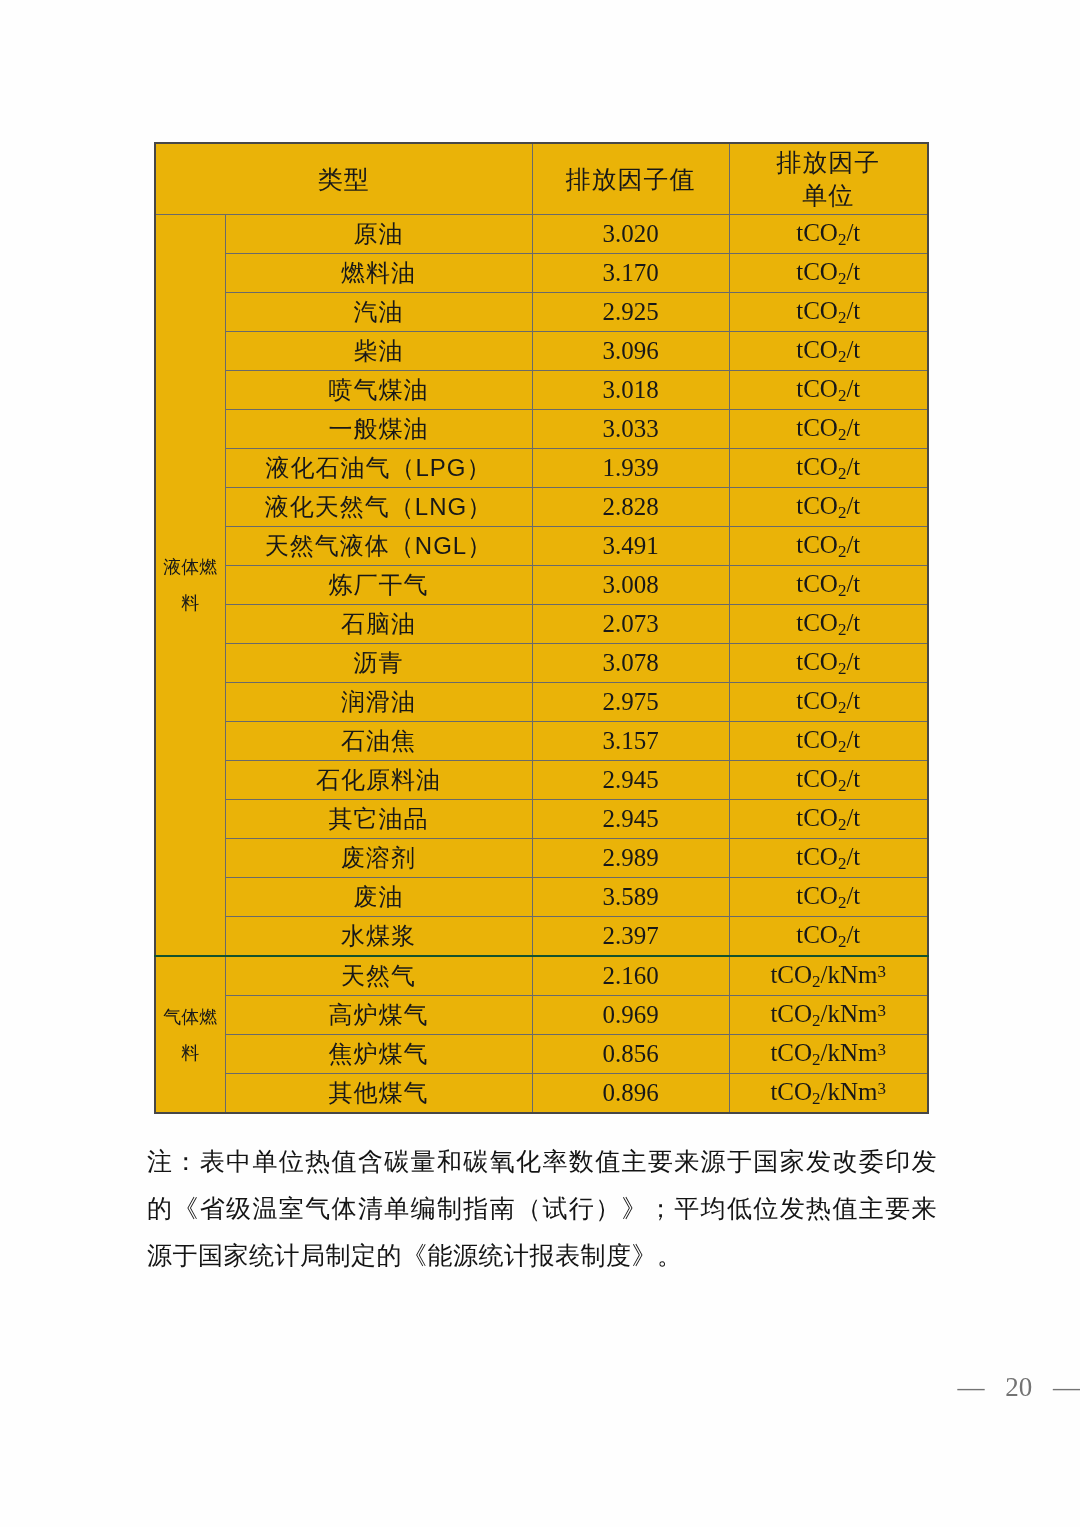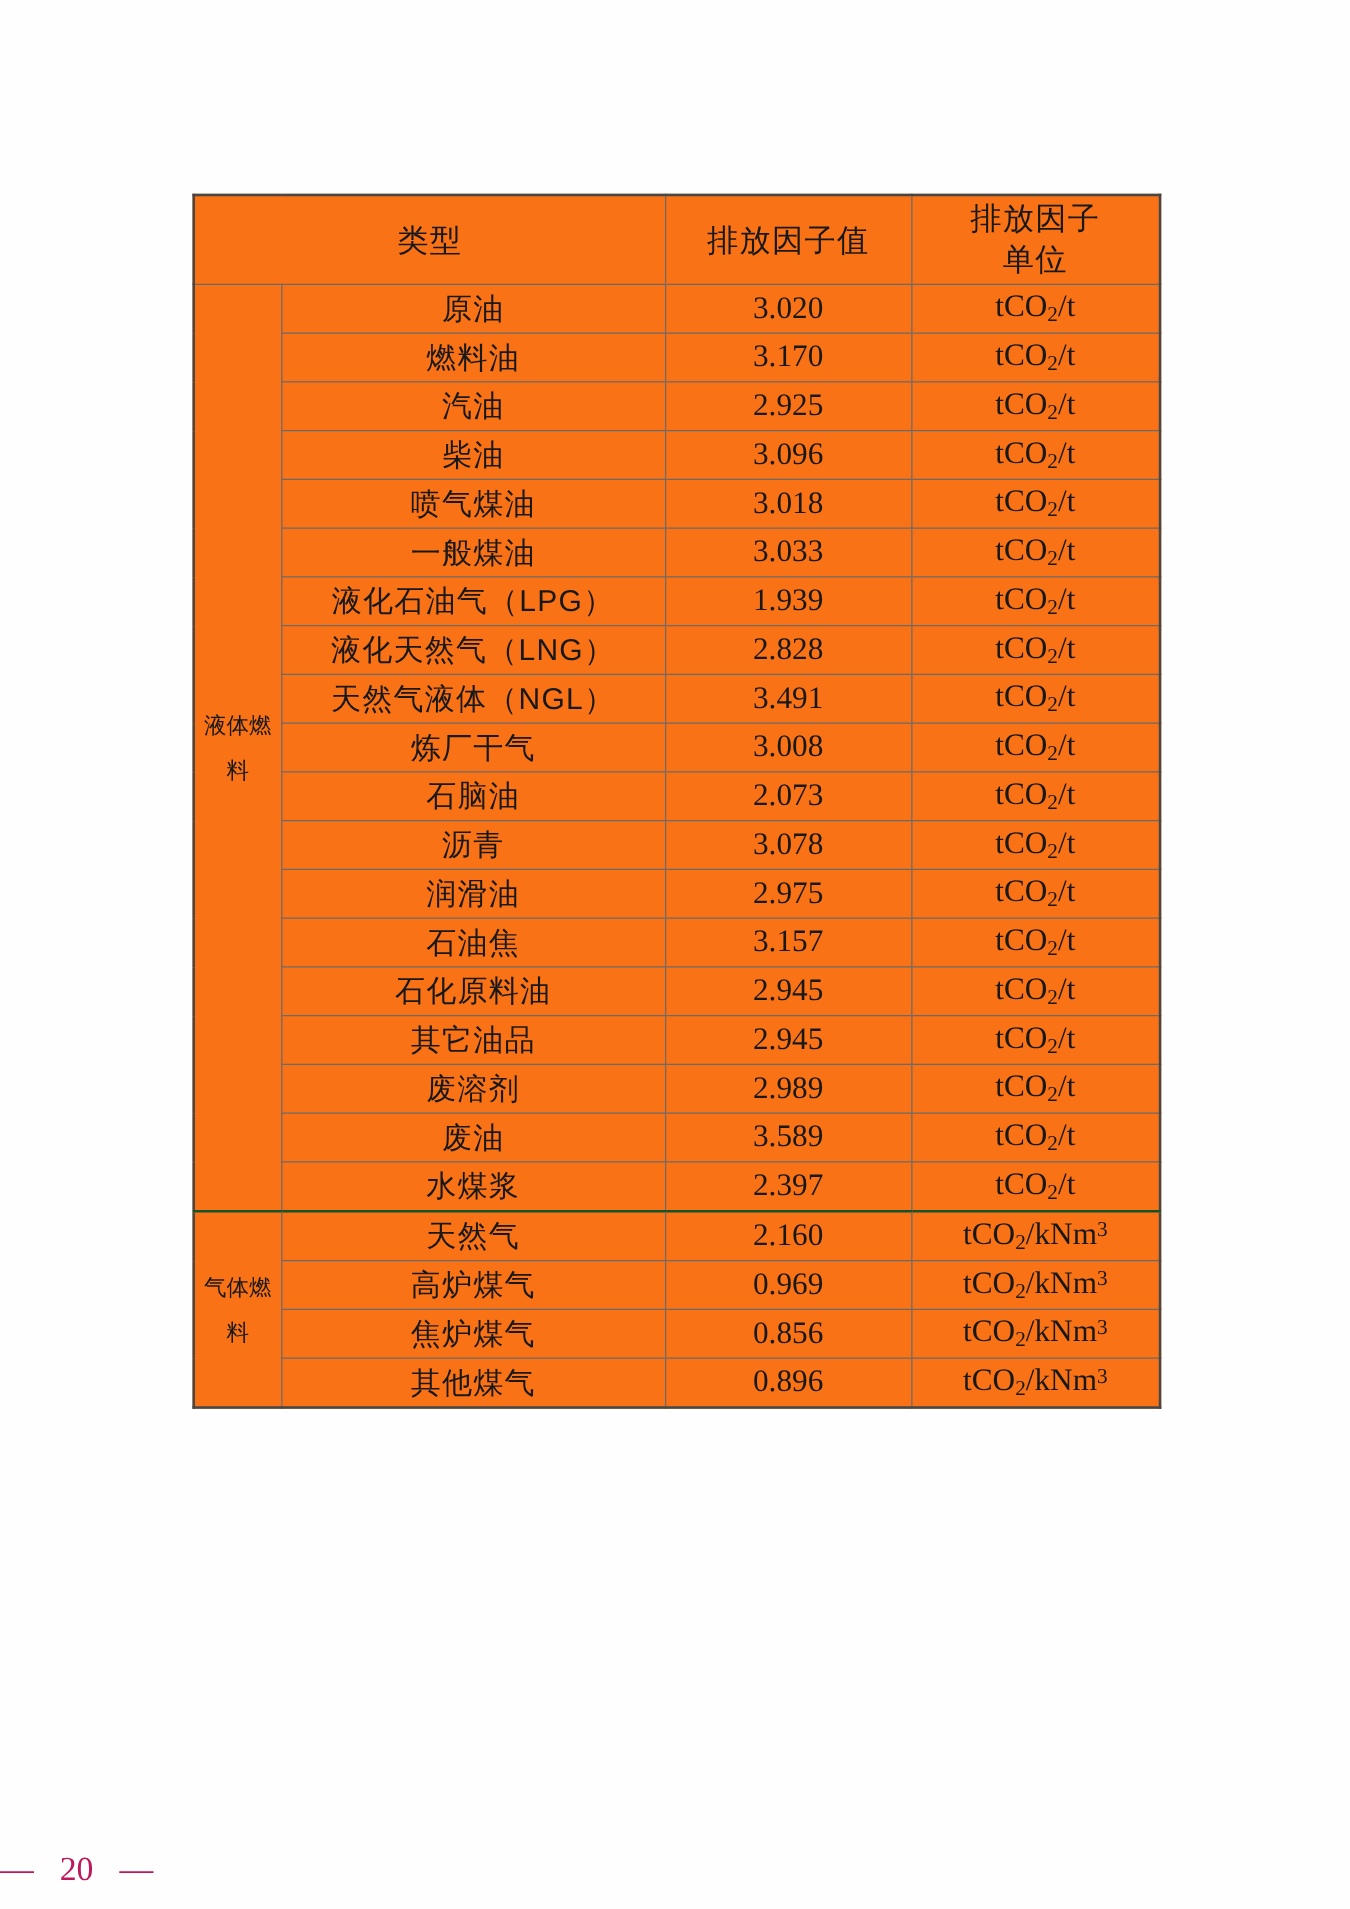--- a/index.html
+++ b/index.html
@@ -17,25 +17,25 @@
   .page {
     position: absolute;
     inset: 0;
     background: #fefefe;
   }
 
   
   table.ef-table {
     position: absolute;
     left: 154px;
-    top: 155px;
+    top: 142px;
     width: 773px;
     border-collapse: collapse;
     table-layout: fixed;
-    background: #f97316;
+    background: #eab308;
   }
   table.ef-table th,
   table.ef-table td {
     border: 1px solid #6a6a6a;
     text-align: center;
     vertical-align: middle;
     padding: 0;
     font-weight: normal;
     overflow: hidden;
   }
@@ -91,28 +91,28 @@
     font-size: 25px;
     line-height: 47px;
     text-align: justify;
     letter-spacing: 0.5px;
     color: #141414;
   }
 
   
   .footer {
     position: absolute;
-    top: 1480px;
+    top: 1372px;
     left: 0;
     width: 100%;
-    text-align: left;
+    text-align: right;
     font-family: "Liberation Serif", serif;
     font-size: 27px;
     word-spacing: 14px;
-    color: #be185d;
+    color: #737373;
   }
 </style>
 </head>
 <body>
 
 <div class="page">
 
   <table class="ef-table">
     <colgroup>
       <col style="width:70px">
@@ -244,16 +244,17 @@
           <td class="unit">tCO<sub>2</sub>/kNm<sup>3</sup></td>
         </tr>
         <tr>
           <td class="fuel-name">其他煤气</td>
           <td class="num">0.896</td>
           <td class="unit">tCO<sub>2</sub>/kNm<sup>3</sup></td>
         </tr>
       </tbody>
   </table>
 
+  <p class="note">注：表中单位热值含碳量和碳氧化率数值主要来源于国家发改委印发的《省级温室气体清单编制指南（试行）》；平均低位发热值主要来源于国家统计局制定的《能源统计报表制度》。</p>
 
   <div class="footer">— 20 —</div>
 
 </div>
 
 </body></html>

